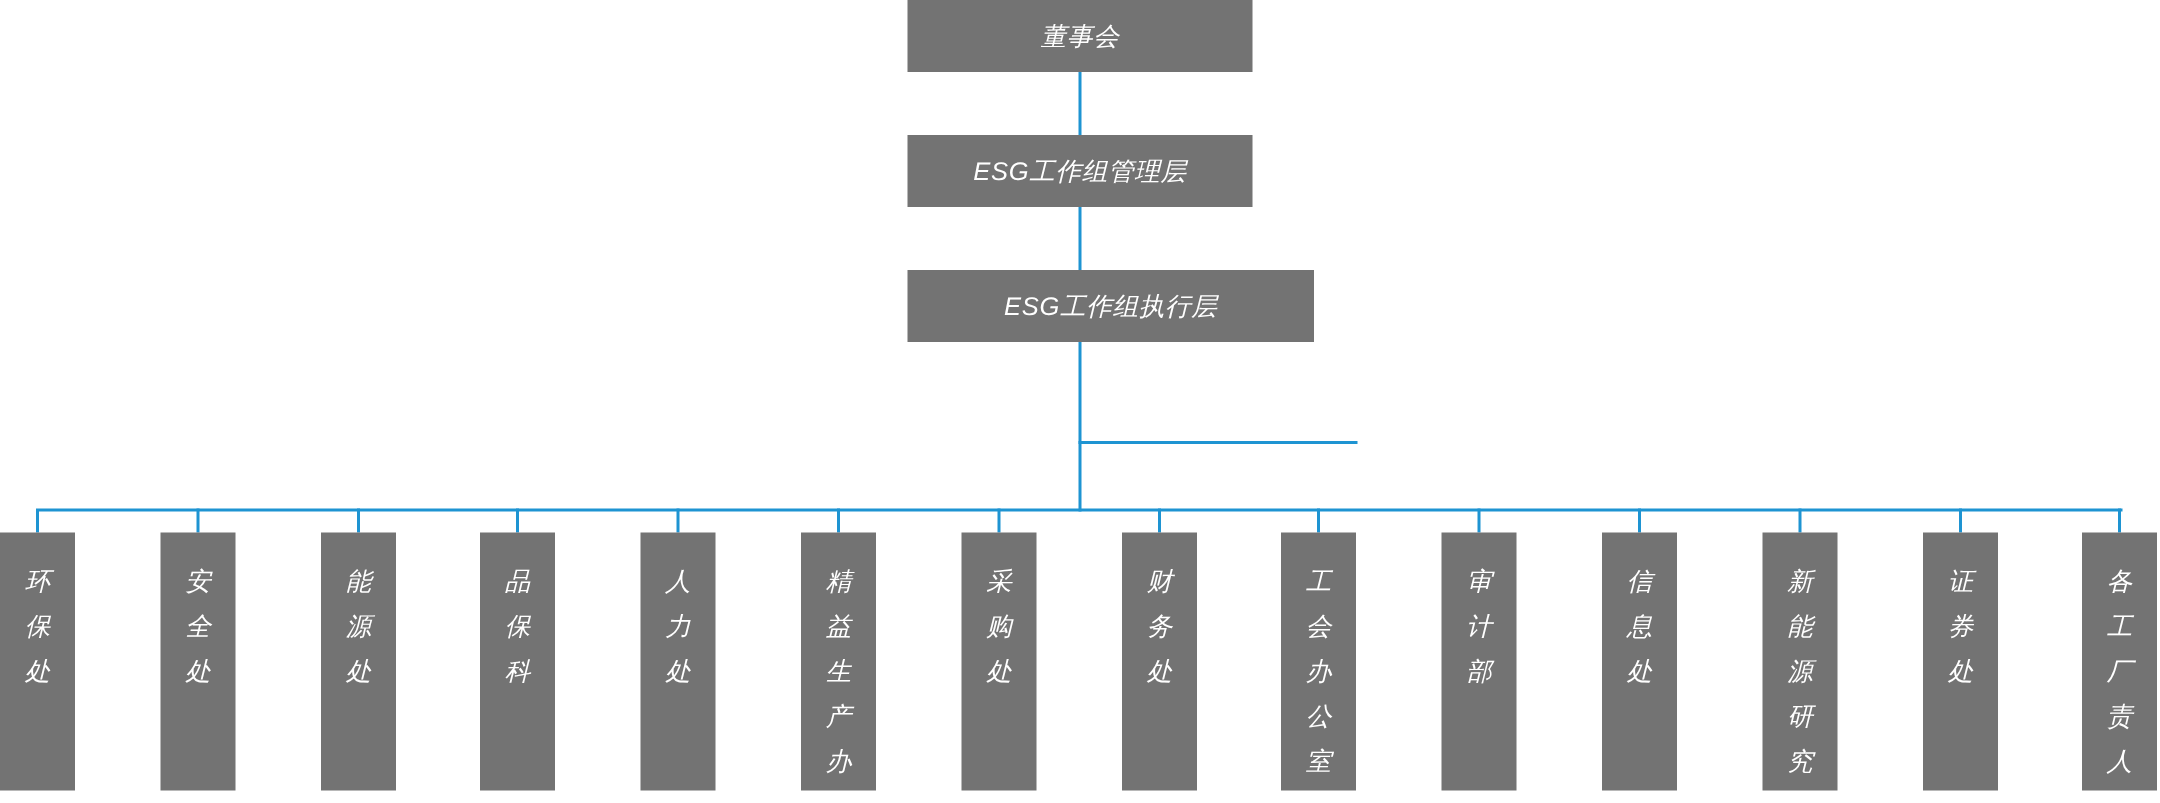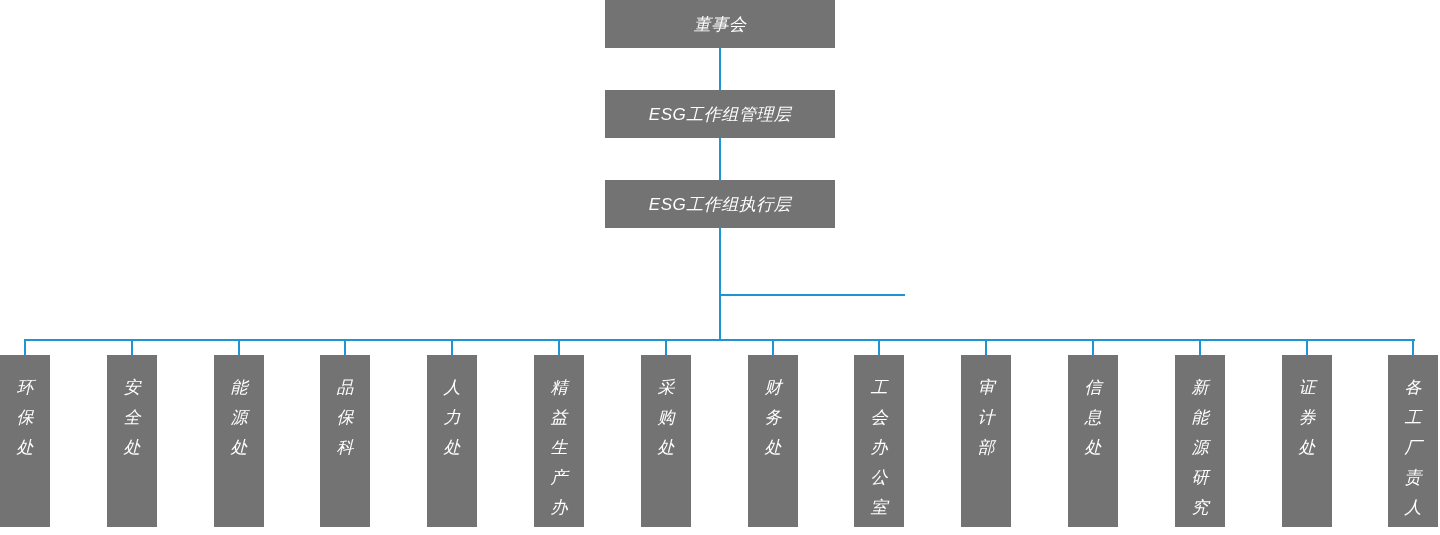--- a/index.html
+++ b/index.html
@@ -64,21 +64,21 @@
   </div>
 
   <div class="conn conn-v" id="conn-board-management" style="left: 719px; top: 48px; height: 42px;"></div>
 
   <div class="node node-h" id="node-management" style="left: 605px; top: 90px; width: 230px; height: 48px;">
     <span>ESG工作组管理层</span>
   </div>
 
   <div class="conn conn-v" id="conn-management-execution" style="left: 719px; top: 138px; height: 42px;"></div>
 
-  <div class="node node-h" id="node-execution" style="left: 605px; top: 180px; width: 230px; height: 48px;">
+  <div class="node node-h" id="node-execution" style="left: 605px; top: 180px; width: 271px; height: 48px;">
     <span>ESG工作组执行层</span>
   </div>
 
   <div class="conn conn-v" id="conn-trunk" style="left: 719px; top: 228px; height: 113px;"></div>
 
   <div class="conn conn-h" id="conn-advisor" style="left: 719px; top: 294px; width: 186px;"></div>
 
 
   <div class="conn conn-h" id="conn-bus" style="left: 26px; top: 339px; width: 1389px;"></div>
 

